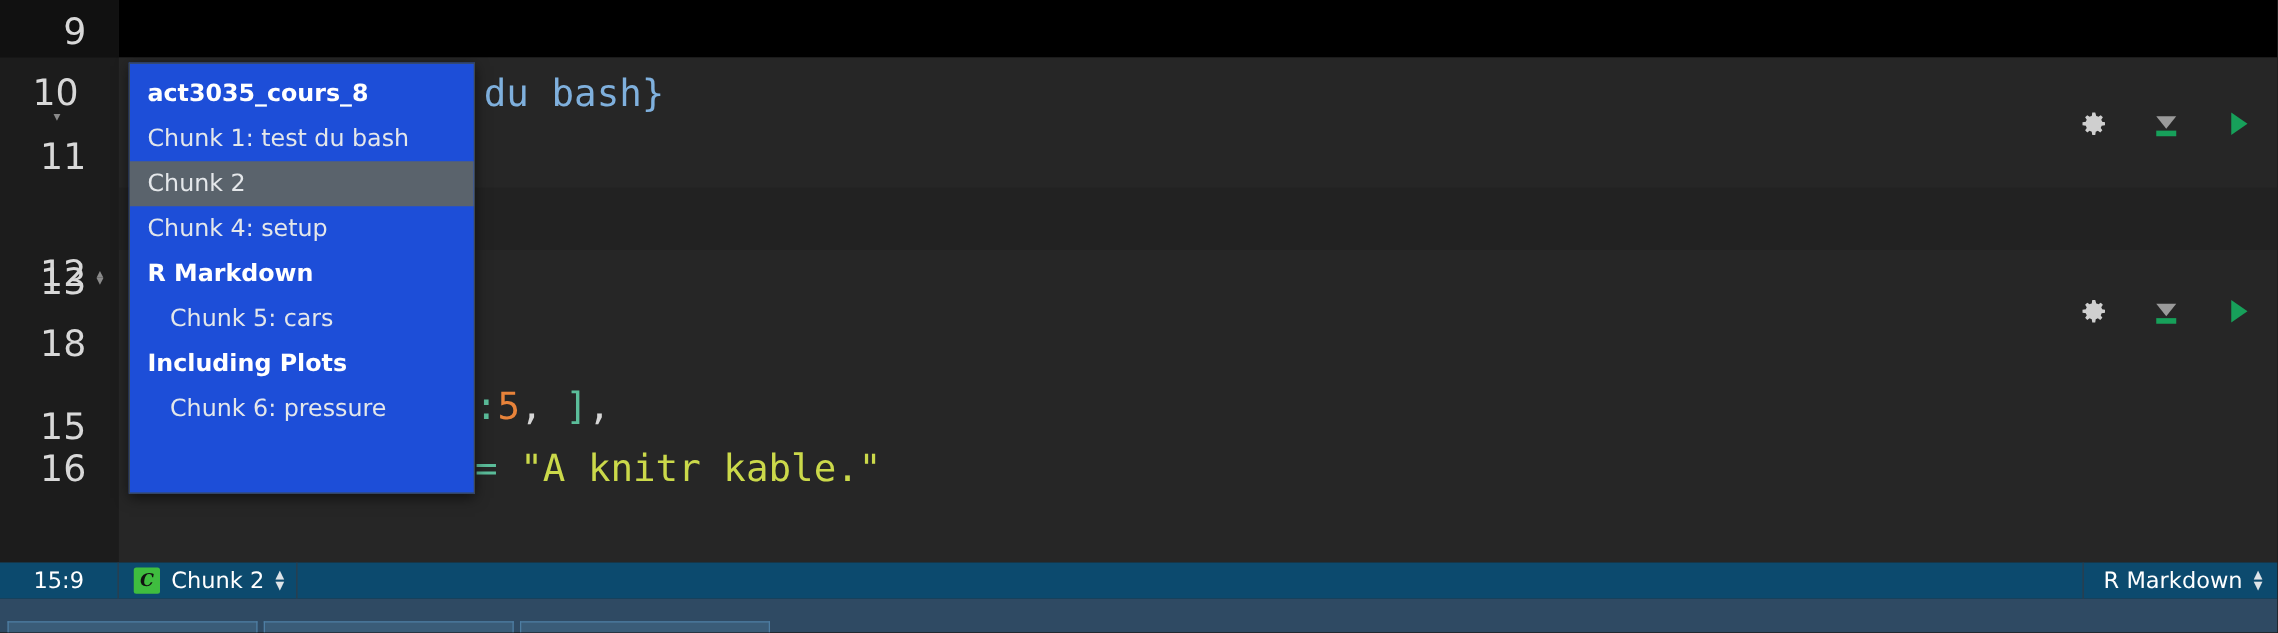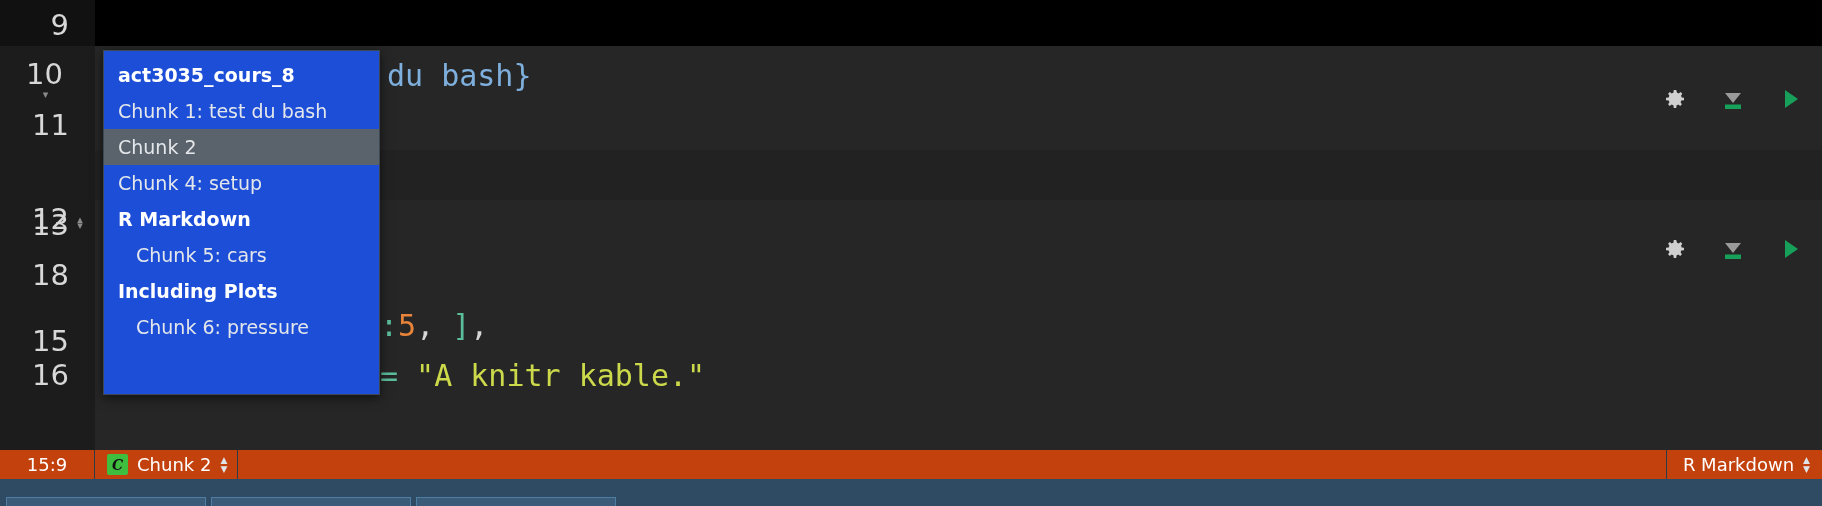--- a/index.html
+++ b/index.html
@@ -154,21 +154,21 @@
   .menu-item.indent { padding-left: 32px; }
   .menu-item.selected {
     background: #5a636c;
   }
 
   
   .statusbar {
     position: absolute;
     left: 0; top: 450px;
     width: 1822px; height: 29px;
-    background: #c2410c;
+    background: #0c4a6e;
     display: flex;
     align-items: stretch;
     font-family: "DejaVu Sans", sans-serif;
   }
   .sb-cell {
     display: flex;
     align-items: center;
     height: 100%;
     color: #ffffff;
     font-size: 18px;

